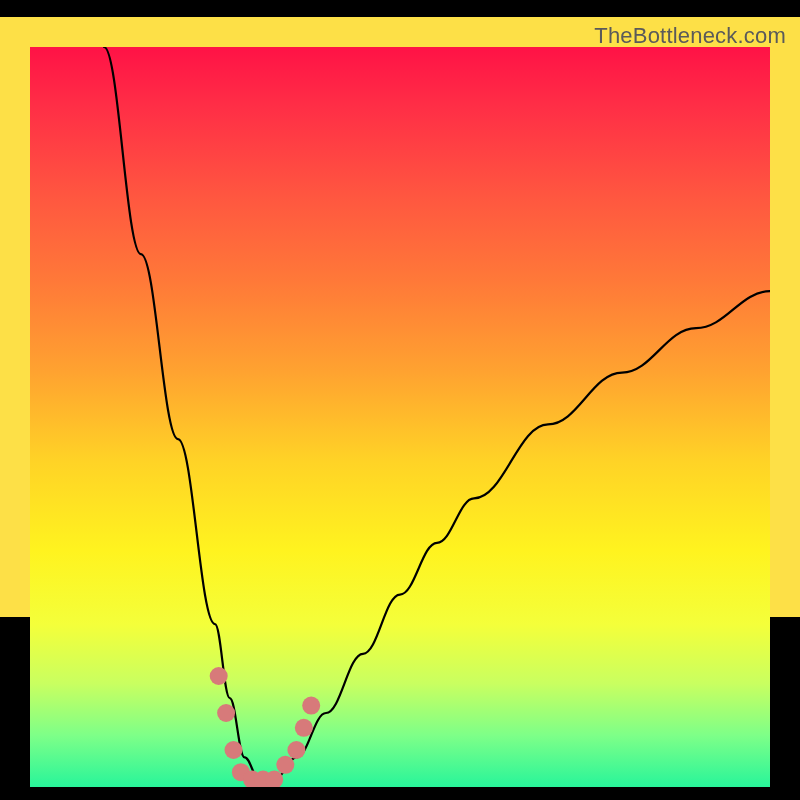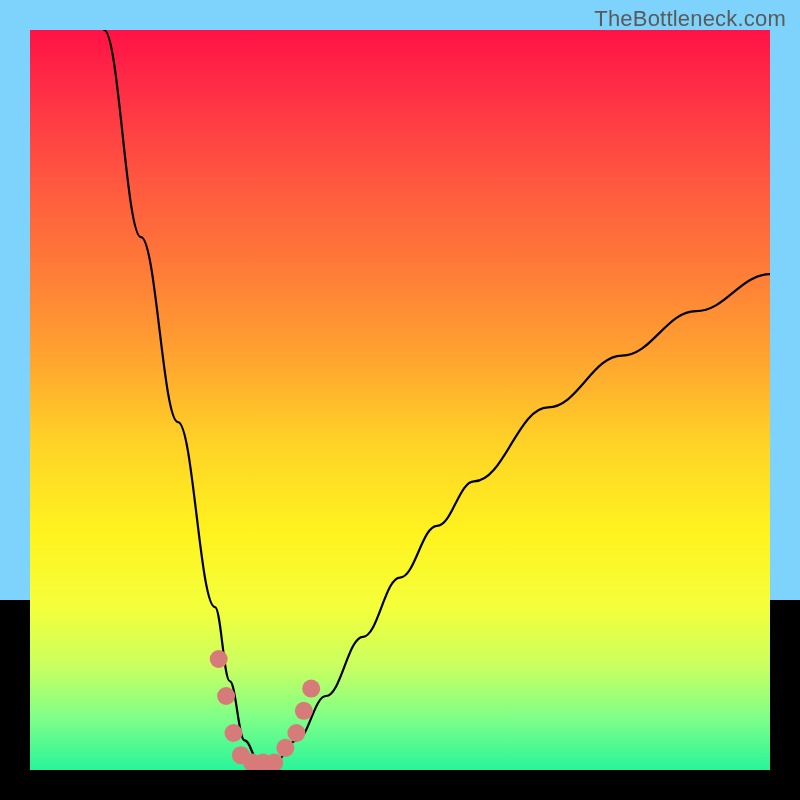--- a/index.html
+++ b/index.html
@@ -7,24 +7,24 @@
     padding: 0;
     width: 800px;
     height: 800px;
     overflow: hidden;
     background: #000;
     font-family: Arial, Helvetica, sans-serif;
   }
   .frame {
     position: absolute;
     left: 0;
-    top: 0;
+    top: 17px;
     width: 800px;
     height: 600px;
-    background: #7dd3fc;
+    background: #fde047;
   }
   .plot {
     position: absolute;
     left: 30px;
     top: 30px;
     width: 740px;
     height: 740px;
     
     background: linear-gradient(
       to bottom,

